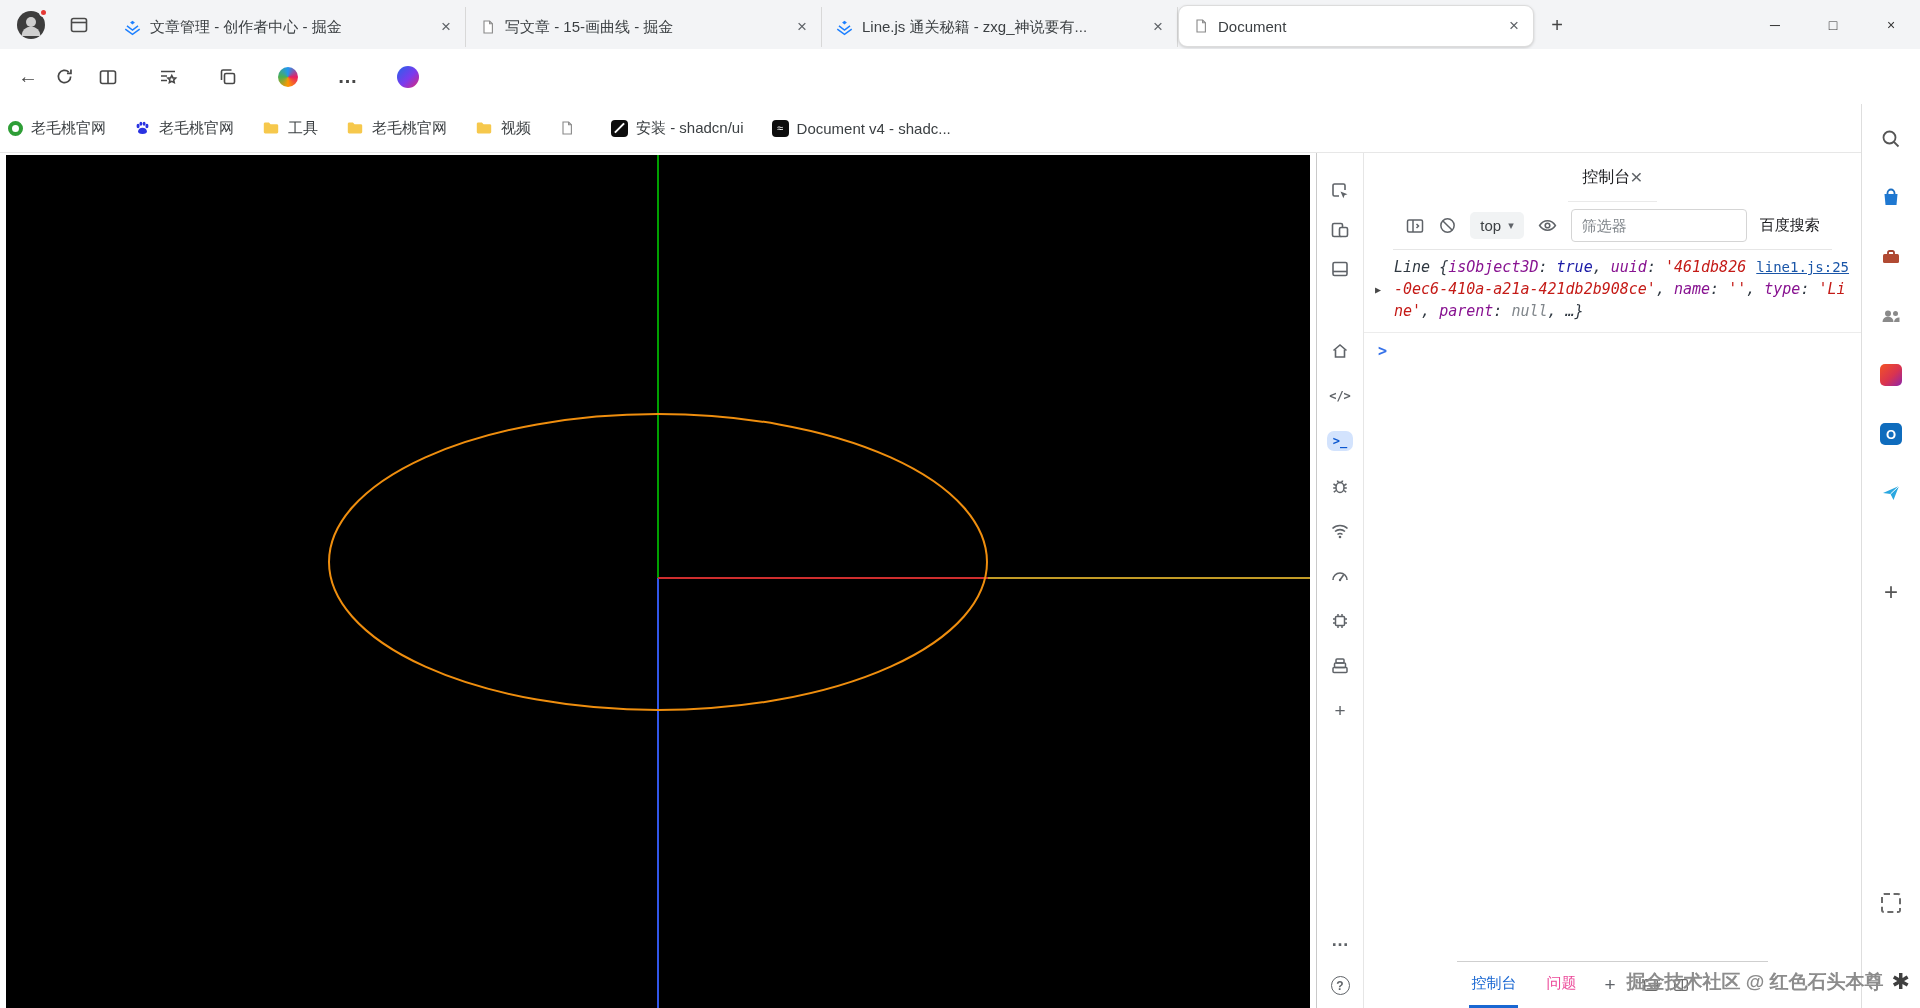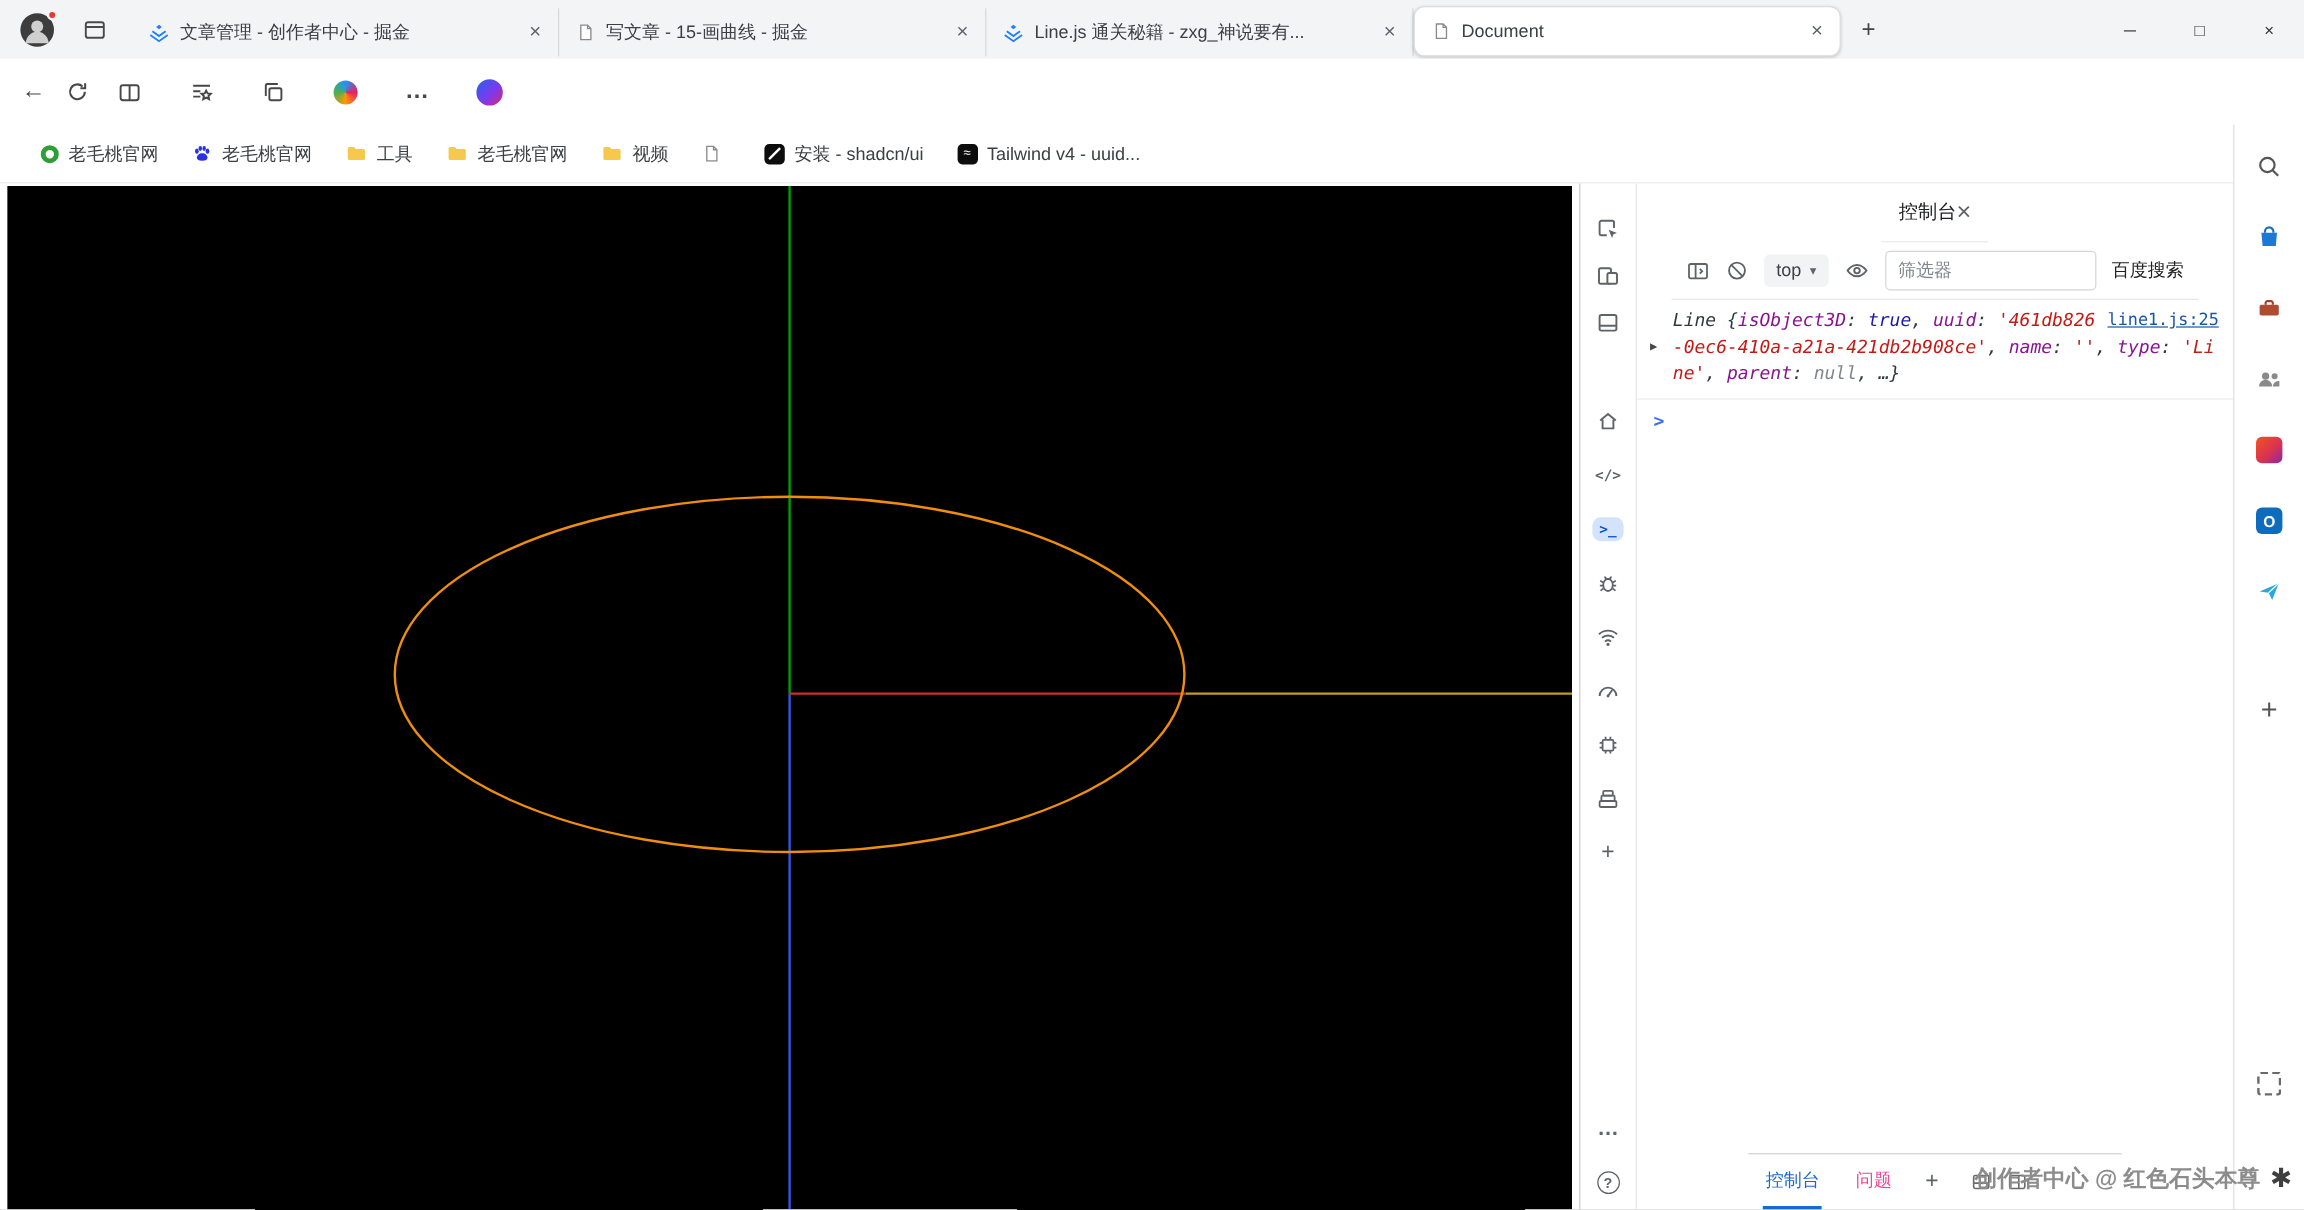--- a/index.html
+++ b/index.html
@@ -41,21 +41,21 @@
   .addr-star { font-size:19px; color:#4a4a4a; }
   .nav-right { display:flex; align-items:center; gap:24px; padding:0 12px 0 8px; }
   .grad-circle { width:22px; height:22px; border-radius:50%;
     background:linear-gradient(135deg,#2563eb 0%,#7c3aed 55%,#db2777 100%); }
   .rewards { width:20px; height:20px; border-radius:50%;
     background:conic-gradient(#2196f3,#e91e63,#ff9800,#4caf50,#2196f3); }
   .dots { font-size:20px; font-weight:bold; color:#474747; letter-spacing:1px; }
 
   
   .bookmarks { position:absolute; left:0; top:104px; width:1861px; height:49px; background:#fff;
-    border-bottom:1px solid #e7e7e7; display:flex; align-items:center; gap:28px; padding-left:34px; }
+    border-bottom:1px solid #e7e7e7; display:flex; align-items:center; gap:28px; padding-left:8px; }
   .bm { display:flex; align-items:center; gap:8px; }
   .bm-label { font-size:15px; color:#3c4043; white-space:nowrap; }
   .donut { width:15px; height:15px; border-radius:50%; border:4px solid #2e9e36; }
   .blacksq { width:17px; height:17px; border-radius:4px; background:#0d0d0d; position:relative;
     display:flex; align-items:center; justify-content:center; }
   .blacksq.slash::after { content:""; position:absolute; left:2px; right:2px; top:7px; height:2px;
     background:#fff; transform:rotate(-45deg); }
   .blacksq .tw { color:#fff; font-size:11px; line-height:1; }
 
   
@@ -295,21 +295,21 @@
       <span class="bm-label"></span>
     </span>
     <span class="bm">
       <span class="blacksq slash"></span>
       <span class="bm-label">安装 - shadcn/ui</span>
     </span>
     <span class="bm">
       <span class="blacksq">
           <span class="tw">≈</span>
         </span>
-      <span class="bm-label">Tailwind v4 - uuid...</span>
+      <span class="bm-label">Document v4 - shadc...</span>
     </span>
   </div>
 
   <div class="page">
     <svg class="canvas" width="1304" height="853" viewBox="0 0 1304 853">
       <rect width="1304" height="853" fill="#000000"></rect>
       <line x1="652" y1="0" x2="652" y2="423" stroke-width="2" stroke="#00a000"></line>
       <line x1="652" y1="423" x2="652" y2="853" stroke-width="2" stroke="#3257e8"></line>
       <line x1="982" y1="423" x2="1304" y2="423" stroke-width="2" stroke="#c19b26"></line>
       <line x1="652" y1="423" x2="982" y2="423" stroke-width="2" stroke="#cf2e2e"></line>
@@ -506,17 +506,17 @@
         </svg>
     </span>
     <span class="rail-ic gap-top railplus">+</span>
     <span class="rail-spacer"></span>
     <span class="rail-ic" style="margin-bottom:86px">
       <span class="shot"></span>
     </span>
   </aside>
 
   <div class="watermark">
-    <span>创作者中心 @ 红色石头本尊</span>
+    <span>掘金技术社区 @ 红色石头本尊</span>
     <span class="wm-gear">✱</span>
   </div>
 
 </div>
 
 </body></html>

